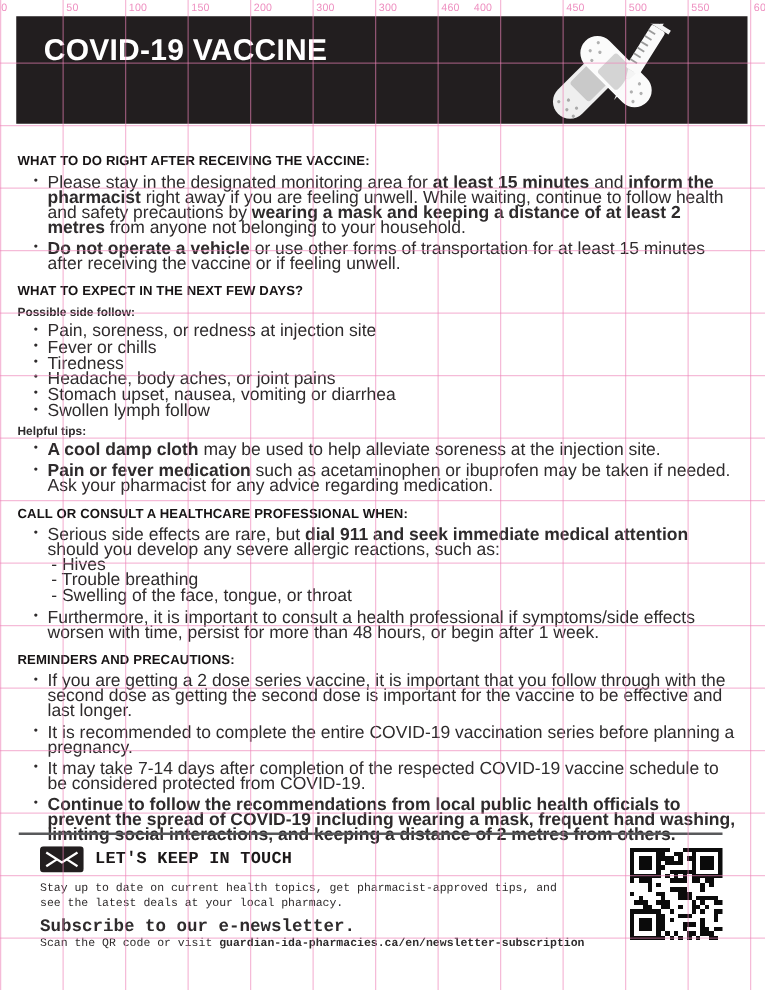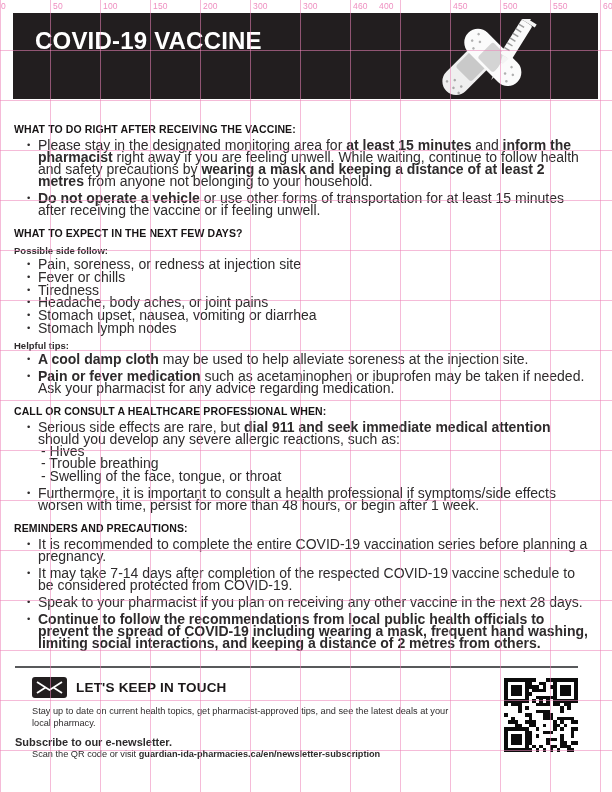--- a/index.html
+++ b/index.html
@@ -18,27 +18,27 @@
   .content{position:absolute;left:14px;top:112px;width:575px;z-index:1;}
   .sec{font-size:10.5px;font-weight:700;color:#171415;margin:11px 0 4px;letter-spacing:.1px;}
   .blabel{font-size:9.5px;font-weight:700;margin:6px 0 2px;}
   ul.blist{list-style:none;margin:0 0 2px 0;padding:0;}
   li.bullet{position:relative;padding-left:24px;font-size:14px;line-height:12px;margin:0 0 5px 0;max-width:551px;}
   li.bullet::before{content:"\2022";position:absolute;left:13px;top:0;font-size:9.5px;}
   ul.tight li.bullet{margin-bottom:.8px;}
   .bold{font-weight:700;}
   .subline{line-height:12.5px;padding-left:3px;}
   
-  .footer{position:absolute;left:15px;top:666px;width:565px;z-index:1;}
+  .footer{position:absolute;left:15px;top:666px;width:565px;z-index:1;font-family:Liberation Mono, monospace;}
   .divider{height:2px;background:#58595b;width:563px;margin-bottom:9px;}
   .kit-row{display:flex;align-items:center;gap:9px;margin:0 0 7px 17px;}
   .mail-badge{width:35px;height:21px;display:block;}
   .kit-title{font-size:13.5px;font-weight:700;letter-spacing:.2px;color:#1b1819;}
   .f-body{font-size:9.2px;line-height:12px;margin:0 0 7px 17px;width:430px;}
-  .f-sub{font-size:11px;line-height:12px;font-weight:700;}
+  .f-sub{font-size:14px;line-height:12px;font-weight:700;margin-left:17px;}
   .f-scan{font-size:9.2px;line-height:13px;margin-left:17px;}
   .qr{position:absolute;right:2px;top:12px;width:74px;height:74px;}
 </style>
 </head>
 <body>
 
 <div class="page">
 
   <div class="header">
     <div class="title">
@@ -106,41 +106,41 @@
       </section>
       <section class="section">
         <h2 class="sec">WHAT TO EXPECT IN THE NEXT FEW DAYS?</h2>
         <div class="blabel">Possible side follow:</div>
         <ul class="blist tight">
           <li class="bullet"><span>Pain, soreness, or redness at injection site</span></li>
           <li class="bullet"><span>Fever or chills</span></li>
           <li class="bullet"><span>Tiredness</span></li>
           <li class="bullet"><span>Headache, body aches, or joint pains</span></li>
           <li class="bullet"><span>Stomach upset, nausea, vomiting or diarrhea</span></li>
-          <li class="bullet"><span>Stomach lymph nodes</span></li>
+          <li class="bullet"><span>Swollen lymph follow</span></li>
         </ul>
         <div class="blabel">Helpful tips:</div>
         <ul class="blist">
           <li class="bullet"><span class="bold">A cool damp cloth</span><span> may be used to help alleviate soreness at the injection site.</span></li>
           <li class="bullet"><span class="bold">Pain or fever medication</span><span> such as acetaminophen or ibuprofen may be taken if needed. Ask your pharmacist for any advice regarding medication.</span></li>
         </ul>
       </section>
       <section class="section">
         <h2 class="sec">CALL OR CONSULT A HEALTHCARE PROFESSIONAL WHEN:</h2>
         <ul class="blist">
           <li class="bullet"><span>Serious side effects are rare, but </span><span class="bold">dial 911 and seek immediate medical attention</span><span> should you develop any severe allergic reactions, such as:</span><div class="subline">- Hives</div><div class="subline">- Trouble breathing</div><div class="subline">- Swelling of the face, tongue, or throat</div></li>
           <li class="bullet"><span>Furthermore, it is important to consult a health professional if symptoms/side effects worsen with time, persist for more than 48 hours, or begin after 1 week.</span></li>
         </ul>
       </section>
       <section class="section">
         <h2 class="sec">REMINDERS AND PRECAUTIONS:</h2>
         <ul class="blist">
+          <li class="bullet"><span>If you are getting a 2 dose series vaccine, it is important that you follow through with the second dose as getting the second dose is important for the vaccine to be effective and last longer.</span></li>
           <li class="bullet"><span>It is recommended to complete the entire COVID-19 vaccination series before planning a pregnancy.</span></li>
           <li class="bullet"><span>It may take 7-14 days after completion of the respected COVID-19 vaccine schedule to be considered protected from COVID-19.</span></li>
-          <li class="bullet"><span>Speak to your pharmacist if you plan on receiving any other vaccine in the next 28 days.</span></li>
           <li class="bullet"><span class="bold">Continue to follow the recommendations from local public health officials to prevent the spread of COVID-19 including wearing a mask, frequent hand washing, limiting social interactions, and keeping a distance of 2 metres from others.</span></li>
         </ul>
       </section>
     </div>
 
   <div class="footer">
     <div class="divider"></div>
     <div class="kit-row">
       <svg class="mail-badge" viewBox="0 0 35 21">
         <rect x="0" y="0" width="35" height="21" rx="3" fill="#221e1f"></rect>

